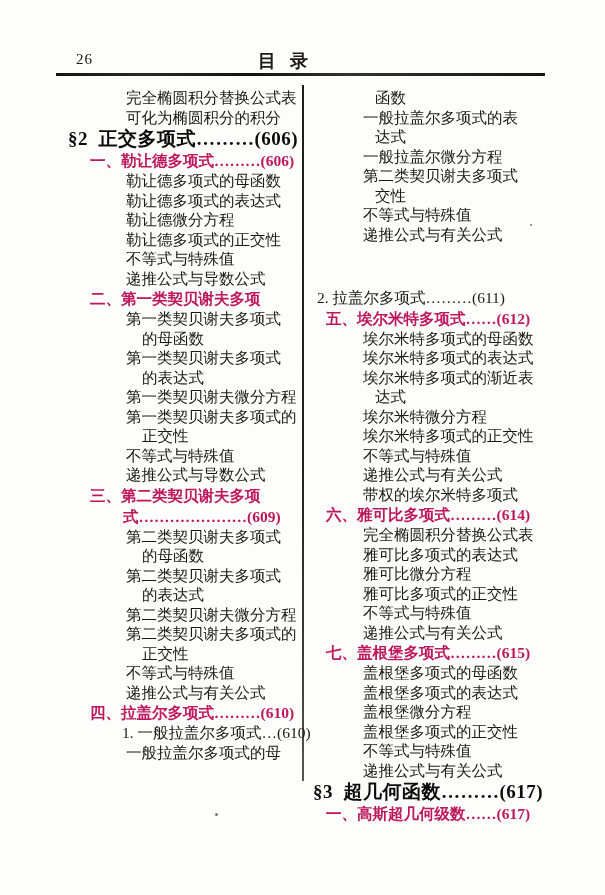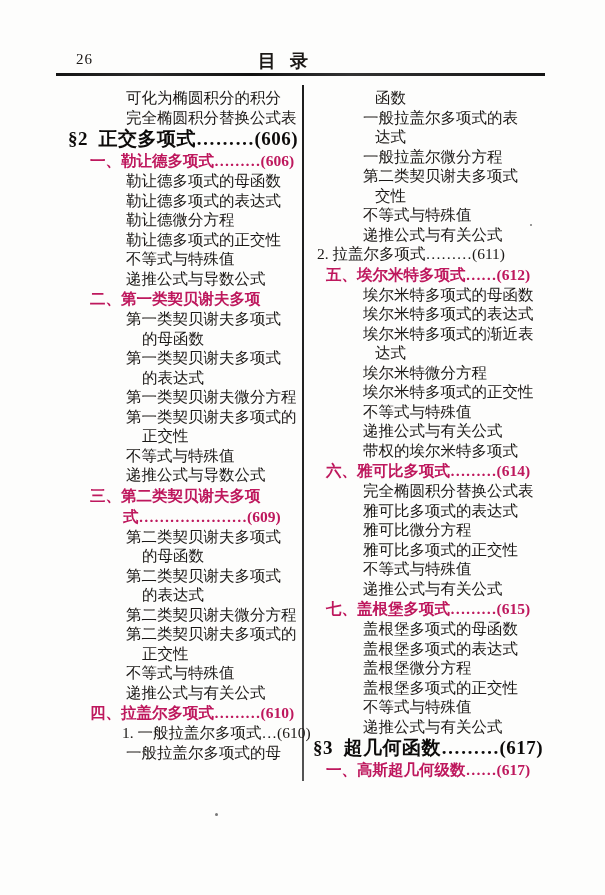--- a/index.html
+++ b/index.html
@@ -80,43 +80,43 @@
   }
   
   .col-left  .section { margin-left: 10px; }
   .col-left  .item    { margin-left: 32px; }
   .col-left  .item2   { margin-left: 65px; }
   .col-left  .num     { margin-left: 64px; }
   .col-left  .sub     { margin-left: 68px; }
   .col-left  .sub2    { margin-left: 84px; }
   .col-right .section { margin-left: 8px;  }
   .col-right .item    { margin-left: 21px; }
-  .col-right .num     { margin-left: 12px; }
+  .col-right .num     { margin-left: 12px; margin-top: 44px; }
   .col-right .sub     { margin-left: 58px; }
   .col-right .sub2    { margin-left: 70px; }
   .speck {
     position: absolute;
     background: #777;
     border-radius: 50%;
   }
   .speck-1 { left: 215px; top: 813px; width: 3px; height: 3px; }
   .speck-2 { left: 530px; top: 224px; width: 2px; height: 2px; }
 </style>
 </head>
 <body>
 
 <div class="page">
   <div class="page-number">26</div>
   <div class="header-title">目录</div>
   <div class="header-rule"></div>
   <div class="column-divider"></div>
 
   <div class="col col-left" id="col-left">
+      <div class="line sub">完全椭圆积分替换公式表</div>
       <div class="line sub">可化为椭圆积分的积分</div>
-      <div class="line sub">完全椭圆积分替换公式表</div>
       <div class="line section">§2  正交多项式………(606)</div>
       <div class="line item">一、勒让德多项式………(606)</div>
       <div class="line sub">勒让德多项式的母函数</div>
       <div class="line sub">勒让德多项式的表达式</div>
       <div class="line sub">勒让德微分方程</div>
       <div class="line sub">勒让德多项式的正交性</div>
       <div class="line sub">不等式与特殊值</div>
       <div class="line sub">递推公式与导数公式</div>
       <div class="line item">二、第一类契贝谢夫多项</div>
       <div class="line sub">第一类契贝谢夫多项式</div>

